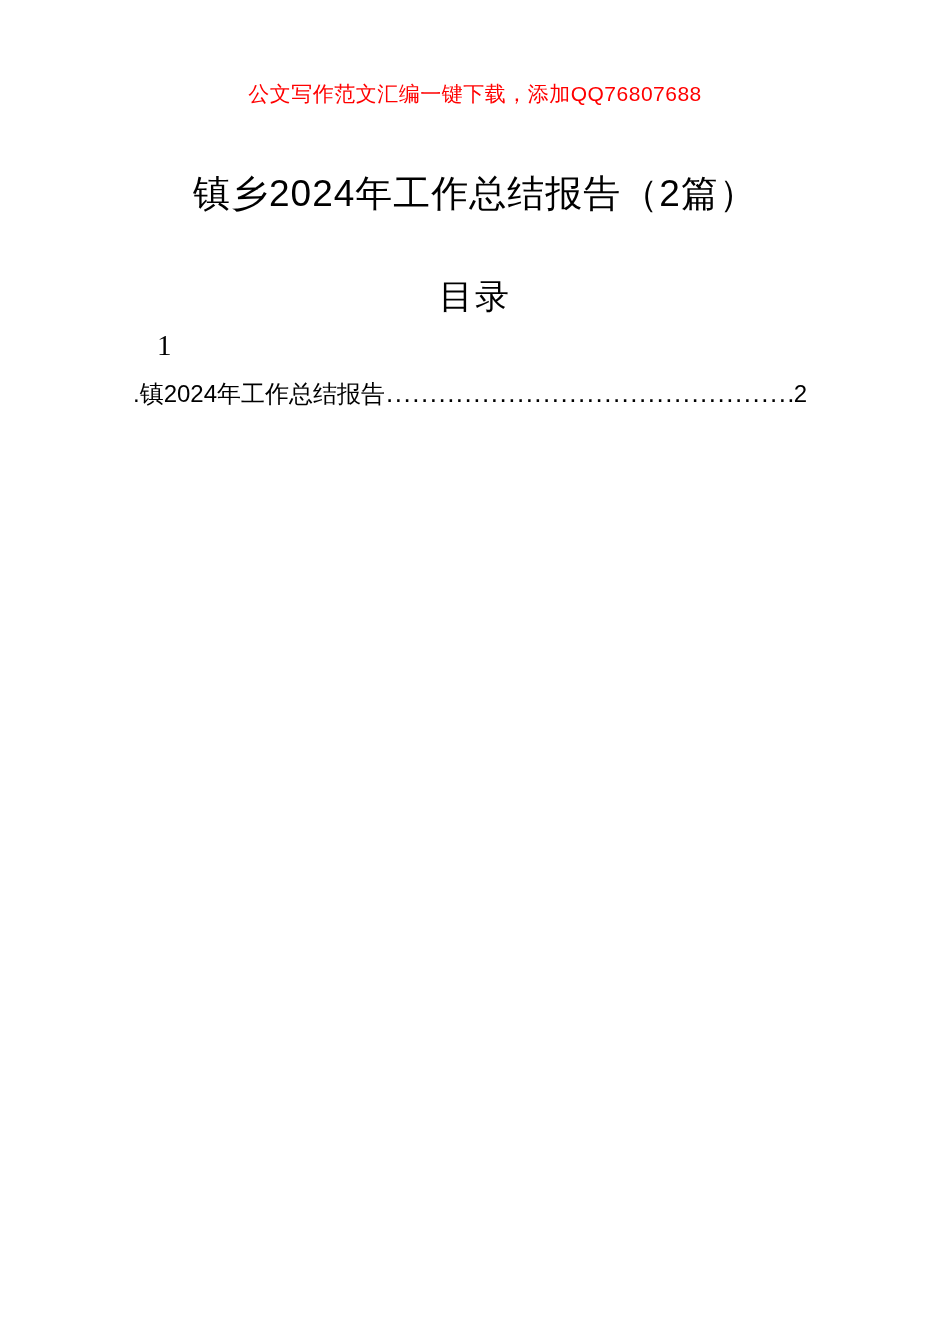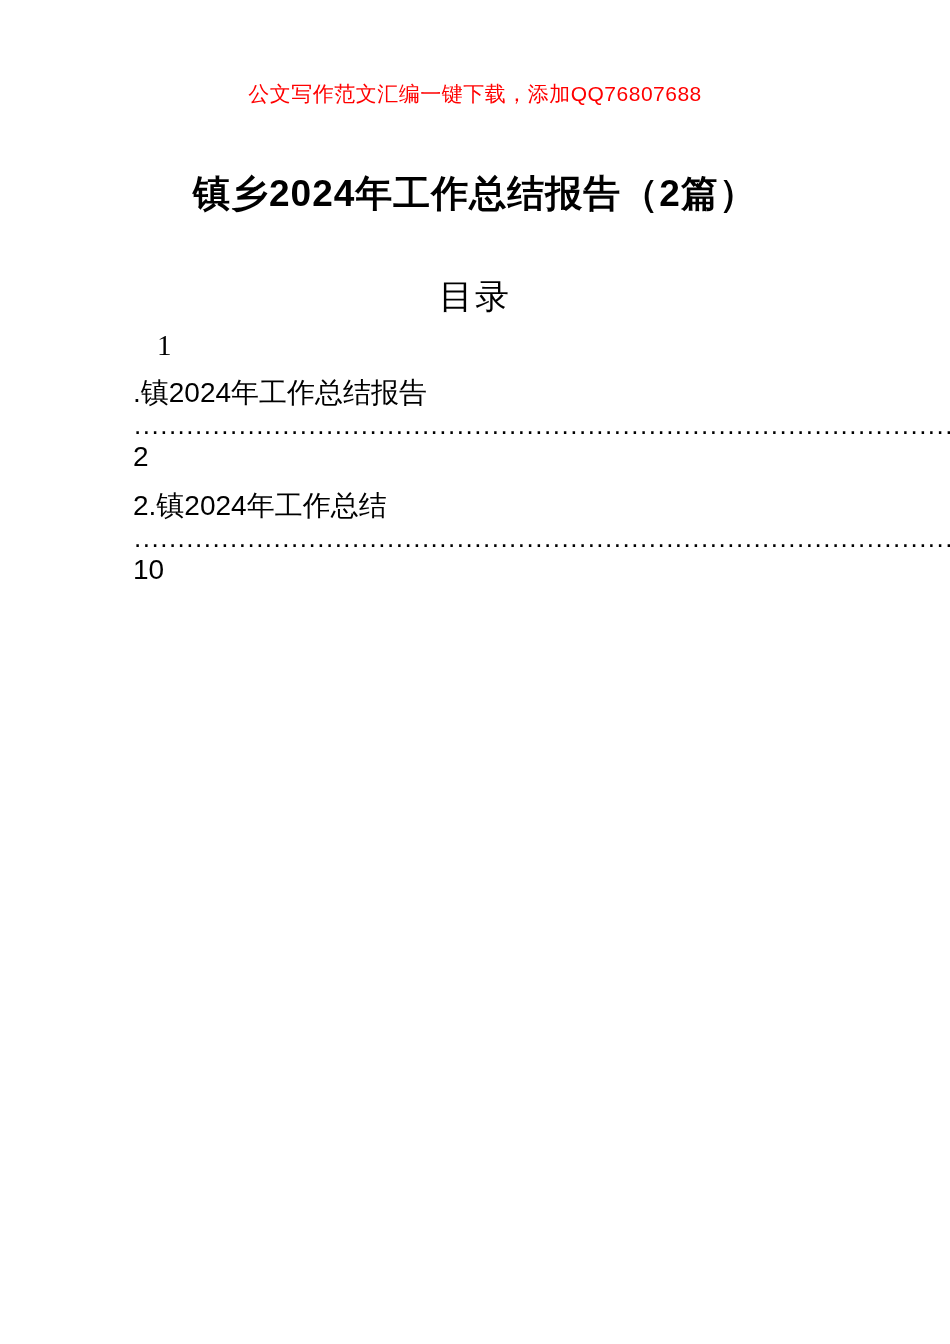--- a/index.html
+++ b/index.html
@@ -25,21 +25,21 @@
     letter-spacing: 0.5px;
   }
   .doc-title {
     position: absolute;
     top: 172px;
     left: 0;
     width: 100%;
     text-align: center;
     font-size: 37px;
     line-height: 44px;
-    font-weight: bold;
+    font-weight: normal;
     letter-spacing: 1px;
   }
   .toc-heading {
     position: absolute;
     top: 276px;
     left: 0;
     width: 100%;
     text-align: center;
     font-size: 34px;
     line-height: 40px;
@@ -56,25 +56,24 @@
   }
   .toc {
     position: absolute;
     top: 377px;
     left: 133px;
     width: 674px;
   }
   .toc-row {
     display: flex;
     align-items: baseline;
-    font-size: 28px;
+    font-size: 24px;
     line-height: 32px;
     margin-bottom: 17px;
     cursor: pointer;
-    flex-direction: column;
   }
   .toc-label { white-space: nowrap; }
   .toc-dots {
     flex: 1;
     overflow: hidden;
     white-space: nowrap;
     font-size: 26px;
     letter-spacing: 1.5px;
     padding: 0 1px;
   }
@@ -99,21 +98,16 @@
   <p class="orphan-number">1</p>
 
   <div class="toc">
 
     <div class="toc-row">
       <span class="toc-label">.镇2024年工作总结报告</span>
       <span class="toc-dots"></span>
       <span class="toc-page">2</span>
     </div>
 
-    <div class="toc-row">
-      <span class="toc-label">2.镇2024年工作总结</span>
-      <span class="toc-dots"></span>
-      <span class="toc-page">10</span>
-    </div>
 
   </div>
 
 </div>
 
 </body></html>

